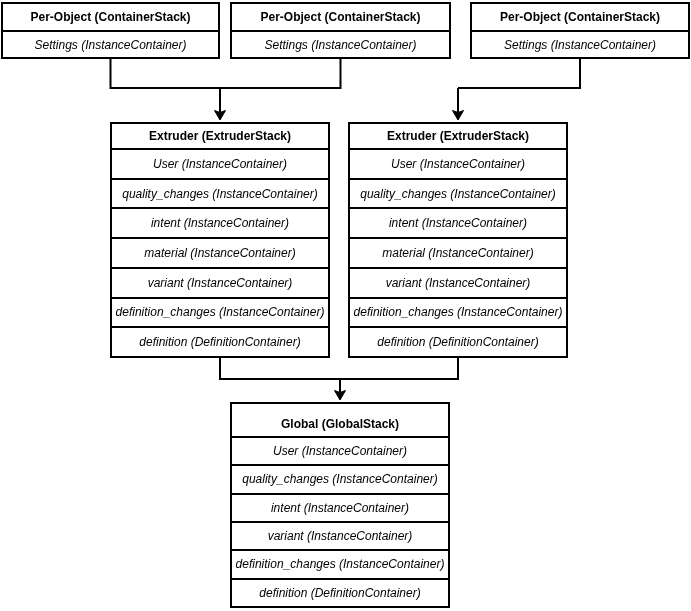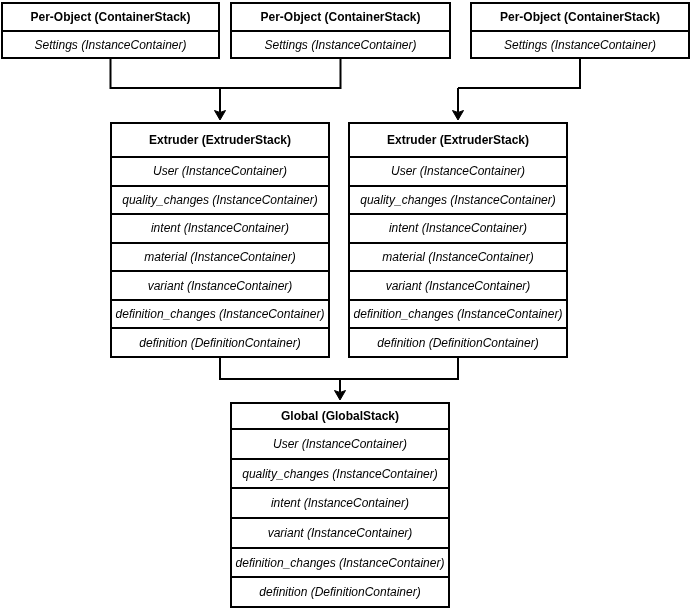--- a/index.html
+++ b/index.html
@@ -55,25 +55,25 @@
     display: flex; align-items: center; justify-content: center;
     white-space: nowrap;
     font-style: italic;
   }
   .po  { width: 219px; height: 57px; top: 2px; }
   .po .hdr { height: 26px; }
   .po1 { left: 1px; }
   .po2 { left: 230px; width: 221px; }
   .po3 { left: 470px; width: 220px; }
   .ex  { width: 220px; height: 236px; top: 122px; }
-  .ex .hdr { height: 32px; }
+  .ex .hdr { height: 24px; }
   .ex1 { left: 110px; }
   .ex2 { left: 348px; }
   .gl  { left: 230px; top: 402px; width: 220px; height: 206px; }
-  .gl .hdr { height: 24px; }
+  .gl .hdr { height: 24px; margin-top: 8px; }
 </style>
 </head>
 <body>
 
 <div class="canvas">
 
   <svg class="connectors" viewBox="0 0 691 611" xmlns="http://www.w3.org/2000/svg">
 
     <path class="line" d="M110.5 58 L110.5 88 L340.5 88 L340.5 58"></path>
     <path class="line" d="M220 88 L220 112"></path>

